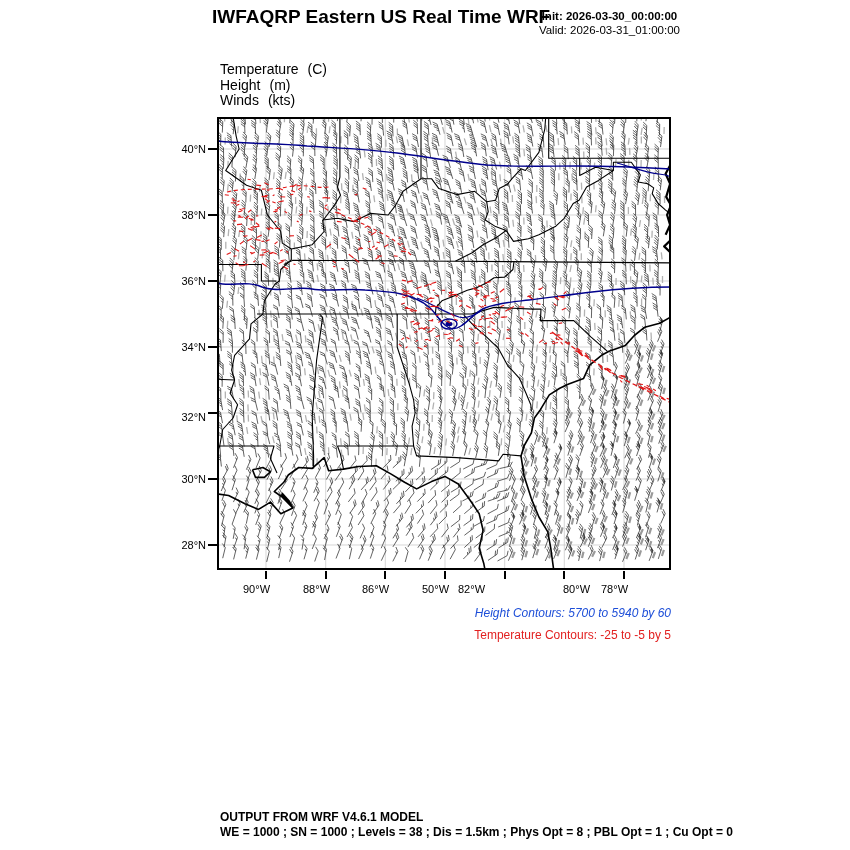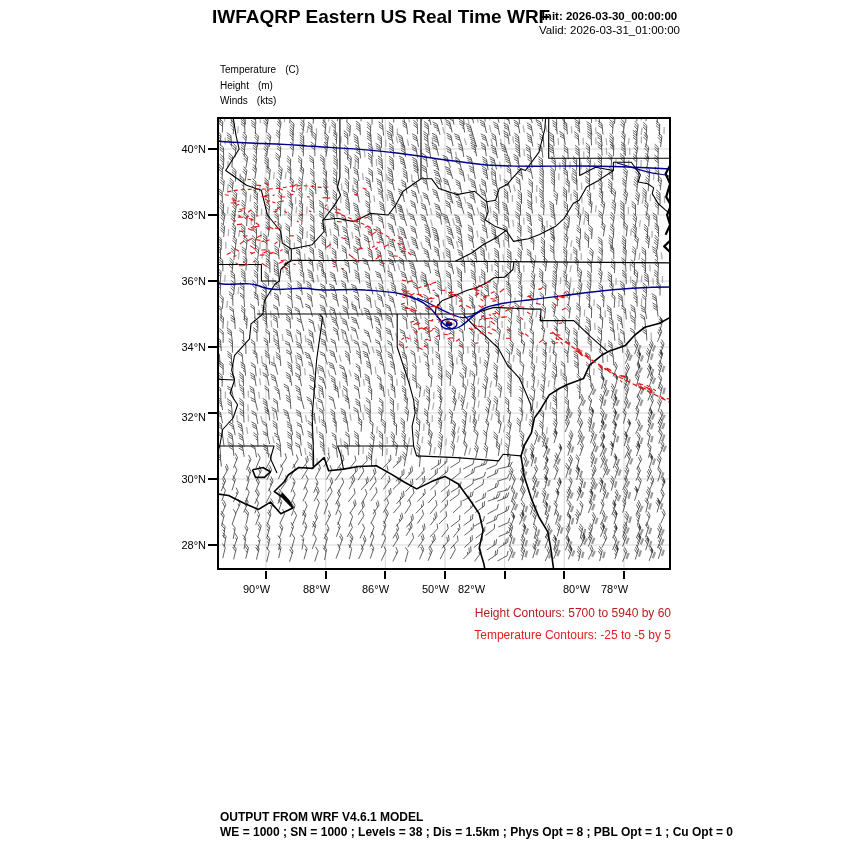--- a/index.html
+++ b/index.html
@@ -1,21 +1,21 @@
 <!DOCTYPE html>
 <html><head>
 <meta charset="utf-8">
 <style>
   html,body{margin:0;padding:0;background:#fff;}
   .page{position:relative;width:850px;height:850px;background:#fff;overflow:hidden;
         font-family:"Liberation Sans",sans-serif;color:#000;}
   .title{position:absolute;left:212px;top:6px;font-size:19px;font-weight:bold;white-space:nowrap;}
   .runinfo{position:absolute;right:170px;top:9px;text-align:center;font-size:11.5px;line-height:14px;white-space:nowrap;}
   .runinfo .init{font-weight:bold;}
-  .legend{position:absolute;left:220px;top:62px;font-size:10px;line-height:15.5px;}
+  .legend{position:absolute;left:220px;top:62px;font-size:14px;line-height:15.5px;}
   .legend-row span.lab{margin-right:9px;}
   .map{position:absolute;left:217px;top:117px;width:454px;height:453px;}
   .map svg{display:block;}
   .axis-label{position:absolute;font-size:11px;height:14px;line-height:14px;}
   .lat-label{left:162px;width:44px;text-align:right;}
   .lon-label{width:46px;text-align:left;top:582px;}
   .tick{position:absolute;background:#000;}
   .lat-tick{left:208px;width:9px;height:2px;}
   .lon-tick{width:2px;height:8px;top:571px;}
   .caption{position:absolute;right:179px;font-size:12px;white-space:nowrap;}
@@ -117,20 +117,20 @@
   <div class="tick lon-tick" style="left:563px"></div>
   <div class="tick lon-tick" style="left:623px"></div>
   <div class="axis-label lon-label" style="left:243px">90°W</div>
   <div class="axis-label lon-label" style="left:303px">88°W</div>
   <div class="axis-label lon-label" style="left:362px">86°W</div>
   <div class="axis-label lon-label" style="left:422px">50°W</div>
   <div class="axis-label lon-label" style="left:458px">82°W</div>
   <div class="axis-label lon-label" style="left:563px">80°W</div>
   <div class="axis-label lon-label" style="left:601px">78°W</div>
 
-  <div class="caption" style="top: 606px; color: #b91c1c;">Height Contours: 5700 to 5940 by 60</div>
+  <div class="caption" style="top: 606px; color: #1d4ed8; font-style: italic;">Height Contours: 5700 to 5940 by 60</div>
   <div class="caption" style="top: 628px; color: rgb(226, 32, 32);">Temperature Contours: -25 to -5 by 5</div>
 
   <div class="footer">
     <div>OUTPUT FROM WRF V4.6.1 MODEL</div>
     <div>WE = 1000 ; SN = 1000 ; Levels = 38 ; Dis = 1.5km ; Phys Opt = 8 ; PBL Opt = 1 ; Cu Opt = 0</div>
   </div>
 </div>
 
 </body></html>

